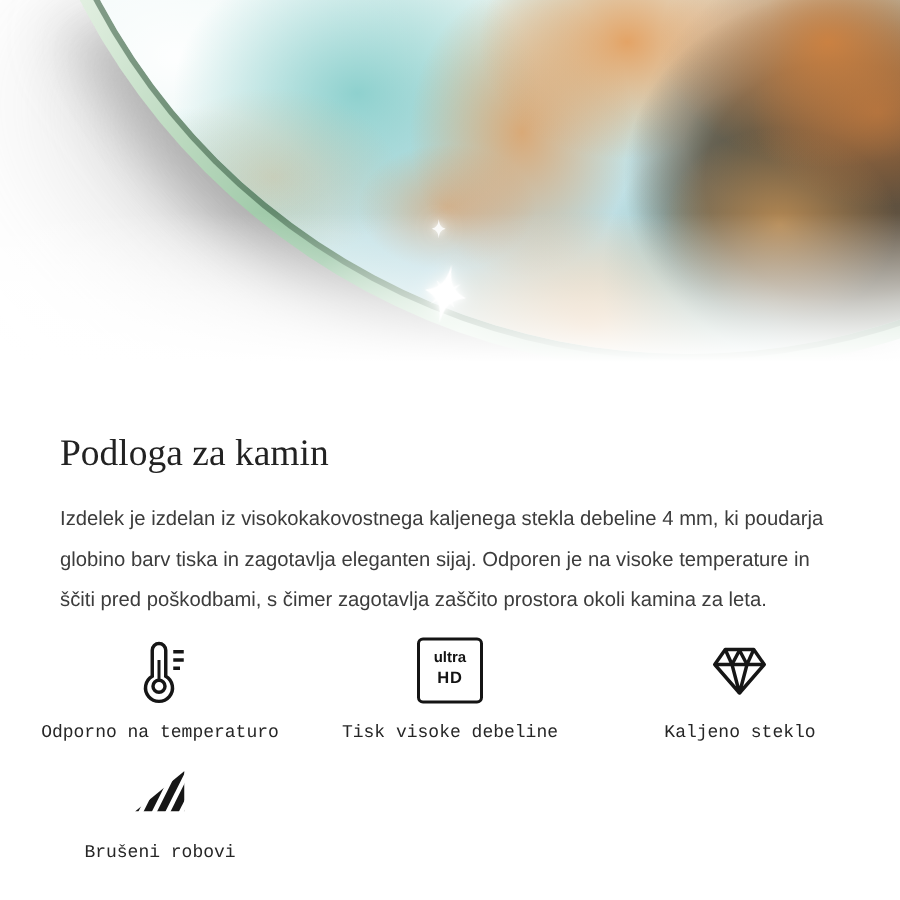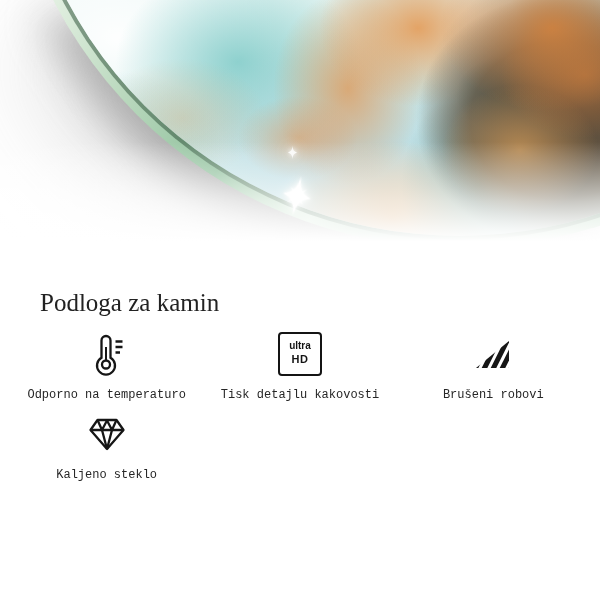--- a/index.html
+++ b/index.html
@@ -79,20 +79,21 @@
     <svg class="sparkle small" width="13" height="13" viewBox="0 0 40 40">
       <path fill="#ffffff" d="M20 0 C21.6 13 24 16.4 34 20 C24 23.6 21.6 27 20 40 C18.4 27 16 23.6 6 20 C16 16.4 18.4 13 20 0 Z"></path>
     </svg>
     <div class="photo-fade"></div>
   </div>
 
   <div class="content">
     <h1 class="title">
       <span>Podloga za kamin</span>
     </h1>
+    <p class="desc">Izdelek je izdelan iz visokokakovostnega kaljenega stekla debeline 4 mm, ki poudarja globino barv tiska in zagotavlja eleganten sijaj. Odporen je na visoke temperature in ščiti pred poškodbami, s čimer zagotavlja zaščito prostora okoli kamina za leta.</p>
   </div>
 
   <div class="features">
 
     <div class="feature">
       <div class="icon-box">
         <svg class="icn" width="46" height="46" viewBox="0 0 46 46">
           <path d="M17.5 26.8 V9.5 A4.5 4.5 0 0 1 26.5 9.5 V26.8 A9 9 0 1 1 17.5 26.8 Z"></path>
           <circle cx="22" cy="33.5" r="4"></circle>
           <path d="M22 29.5 V16" stroke-width="2"></path>
@@ -102,23 +103,35 @@
       <div class="feature-label">Odporno na temperaturo</div>
     </div>
 
     <div class="feature">
       <div class="icon-box">
         <div class="hd-box">
           <span class="hd-top">ultra</span>
           <span class="hd-bottom">HD</span>
         </div>
       </div>
-      <div class="feature-label">Tisk detajlu kakovosti</div>
+      <div class="feature-label">Tisk visoke debeline</div>
     </div>
 
+
+    <div class="feature">
+      <div class="icon-box">
+        <svg class="icn" width="46" height="46" viewBox="0 0 46 46" stroke-width="2.1" stroke-linejoin="round">
+          <path d="M6.5 19 L13.5 9 H32.5 L39.5 19 L23 38 Z"></path>
+          <path d="M6.5 19 H39.5"></path>
+          <path d="M13.5 9 L18 19 L23 9.5 L28 19 L32.5 9"></path>
+          <path d="M18 19 L23 38 M28 19 L23 38"></path>
+        </svg>
+      </div>
+      <div class="feature-label">Kaljeno steklo</div>
+    </div>
 
     <div class="feature">
       <div class="icon-box">
         <svg width="46" height="46" viewBox="0 0 46 46">
           <defs>
               <clipPath id="tri">
                 <path d="M6 37 L39 10 L39 37 Z"></path>
               </clipPath>
             </defs>
           <g clip-path="url(#tri)" stroke="#161616" stroke-width="5">
@@ -126,27 +139,15 @@
               <path d="M11 44 L31 4"></path>
               <path d="M20 44 L40 4"></path>
               <path d="M29 44 L49 4"></path>
               <path d="M38 44 L58 4"></path>
           </g>
         </svg>
       </div>
       <div class="feature-label">Brušeni robovi</div>
     </div>
 
-    <div class="feature">
-      <div class="icon-box">
-        <svg class="icn" width="46" height="46" viewBox="0 0 46 46" stroke-width="2.1" stroke-linejoin="round">
-          <path d="M6.5 19 L13.5 9 H32.5 L39.5 19 L23 38 Z"></path>
-          <path d="M6.5 19 H39.5"></path>
-          <path d="M13.5 9 L18 19 L23 9.5 L28 19 L32.5 9"></path>
-          <path d="M18 19 L23 38 M28 19 L23 38"></path>
-        </svg>
-      </div>
-      <div class="feature-label">Kaljeno steklo</div>
-    </div>
-
 
   </div>
 </div>
 
 </body></html>

